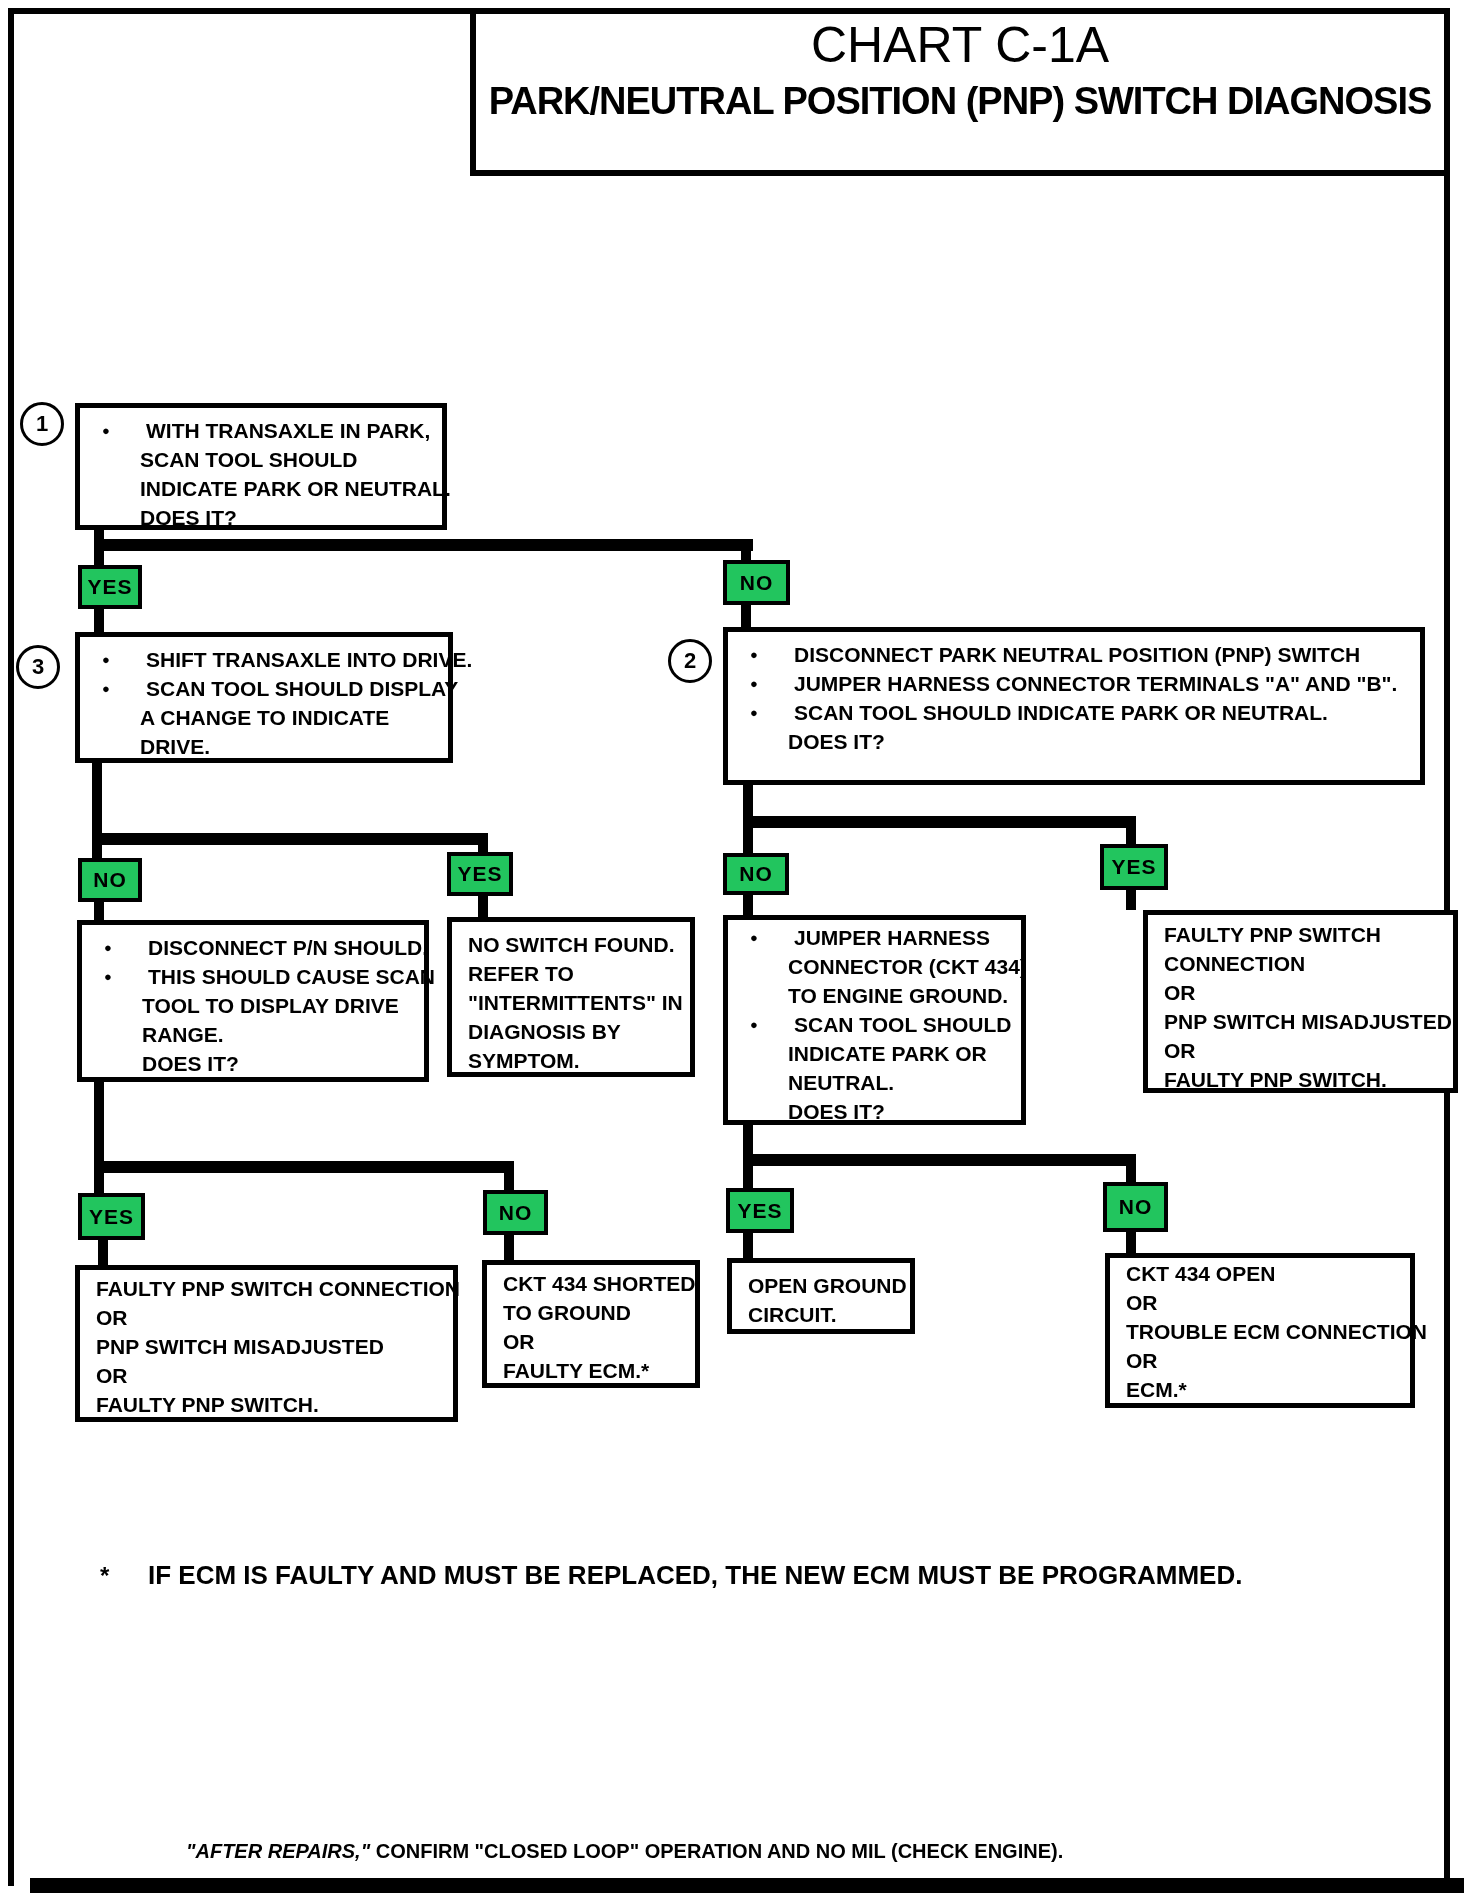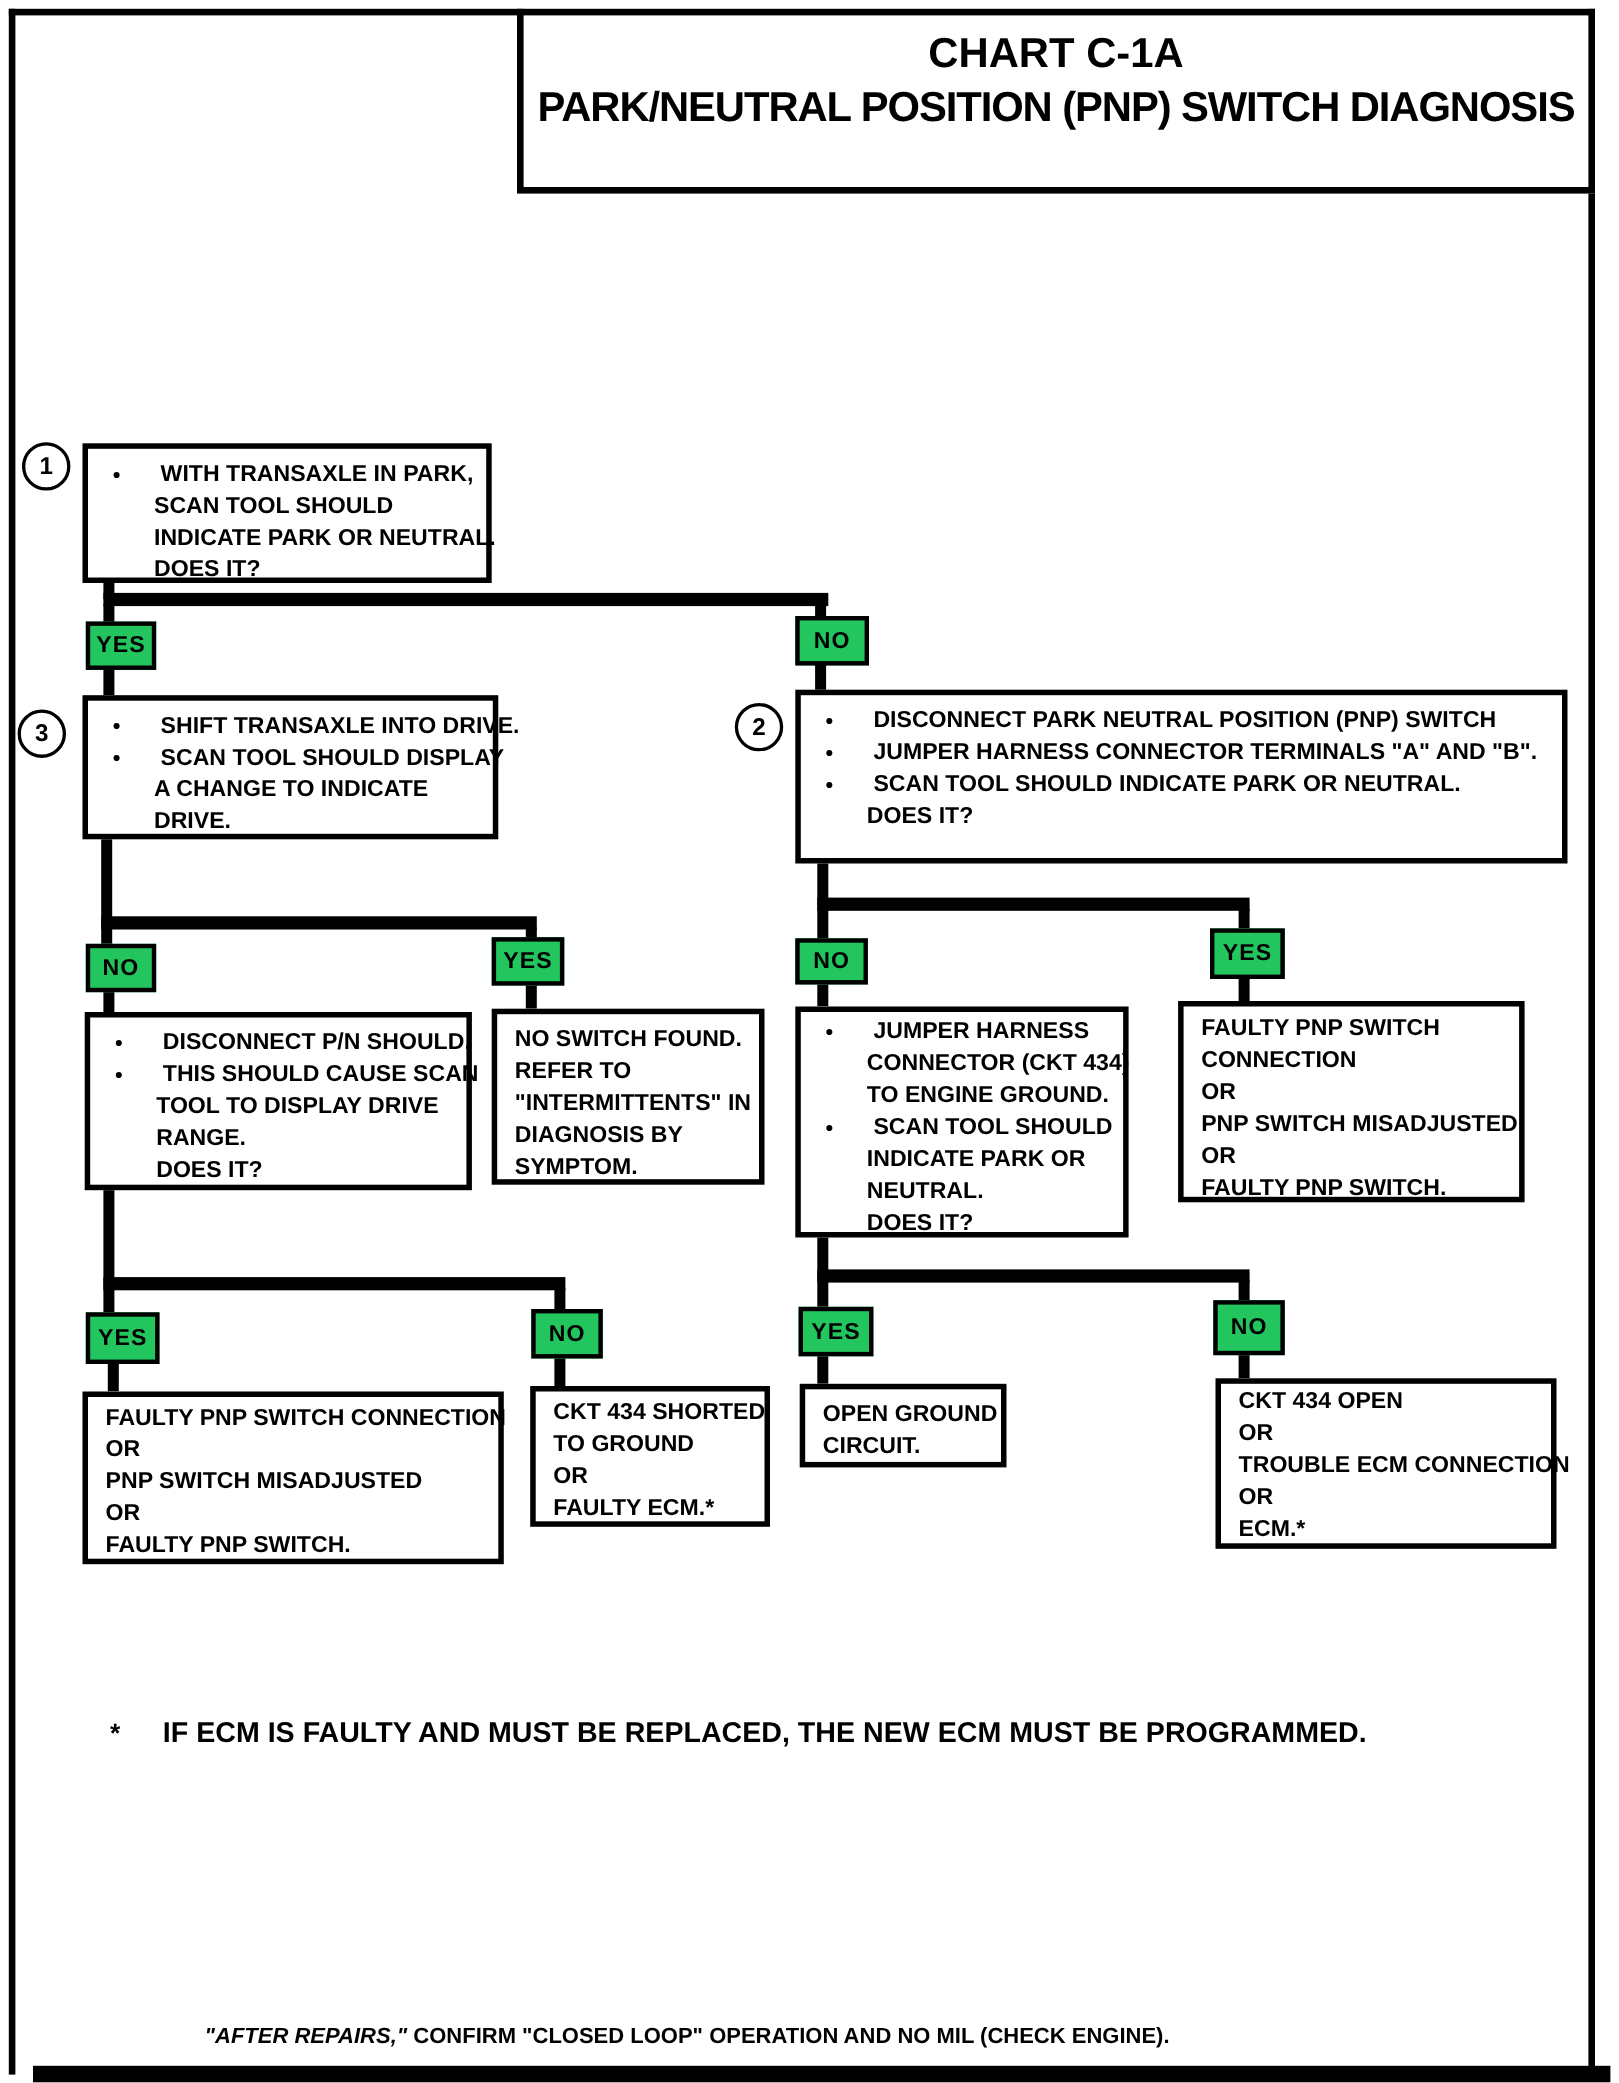--- a/index.html
+++ b/index.html
@@ -14,21 +14,21 @@
   .brow.cont{padding-left:44px;}
   .pline{line-height:29px;white-space:nowrap;}
   .tag{position:absolute;border:4px solid #000;background:#22c55e;box-sizing:border-box;
        font-weight:bold;font-size:21px;letter-spacing:1px;
        display:flex;align-items:center;justify-content:center;}
   .circle{position:absolute;width:44px;height:44px;border:3px solid #000;border-radius:50%;
           background:#fff;box-sizing:border-box;font-weight:bold;font-size:22px;
           display:flex;align-items:center;justify-content:center;}
   .title-box{position:absolute;left:470px;top:8px;width:980px;height:168px;
              border:6px solid #000;box-sizing:border-box;background:#fff;text-align:center;}
-  .t1{font-weight:bold;font-size:38px;margin-top:14px;letter-spacing:0px;}
+  .t1{font-weight:normal;font-size:50px;margin-top:2px;letter-spacing:0px;}
   .t2{font-weight:bold;font-size:38px;letter-spacing:-1px;margin-top:6px;white-space:nowrap;}
   .footnote{position:absolute;left:100px;top:1560px;font-weight:bold;font-size:26px;white-space:nowrap;}
   .footnote .fn-marker{display:inline-block;width:48px;font-size:24px;}
   .footer{position:absolute;left:186px;top:1840px;font-weight:bold;font-size:20px;white-space:nowrap;}
   .footer .it{font-style:italic;}
 </style>
 </head>
 <body>
 
 <div class="page">
@@ -186,21 +186,21 @@
         <div class="brow cont">
             <span>NEUTRAL.</span>
           </div>
         <div class="brow cont">
             <span>DOES IT?</span>
           </div>
       </div>
     </div>
 
     <div class="ln" style="left:1126px;top:890px;width:10px;height:20px"></div>
-    <div class="box" style="left:1071px;top:910px;width:315px;height:183px">
+    <div class="box" style="left:1143px;top:910px;width:315px;height:183px">
       <div class="pad" style="padding-top:5px">
         <div class="pline">FAULTY PNP SWITCH</div>
         <div class="pline">CONNECTION</div>
         <div class="pline">OR</div>
         <div class="pline">PNP SWITCH MISADJUSTED</div>
         <div class="pline">OR</div>
         <div class="pline">FAULTY PNP SWITCH.</div>
       </div>
     </div>
 

